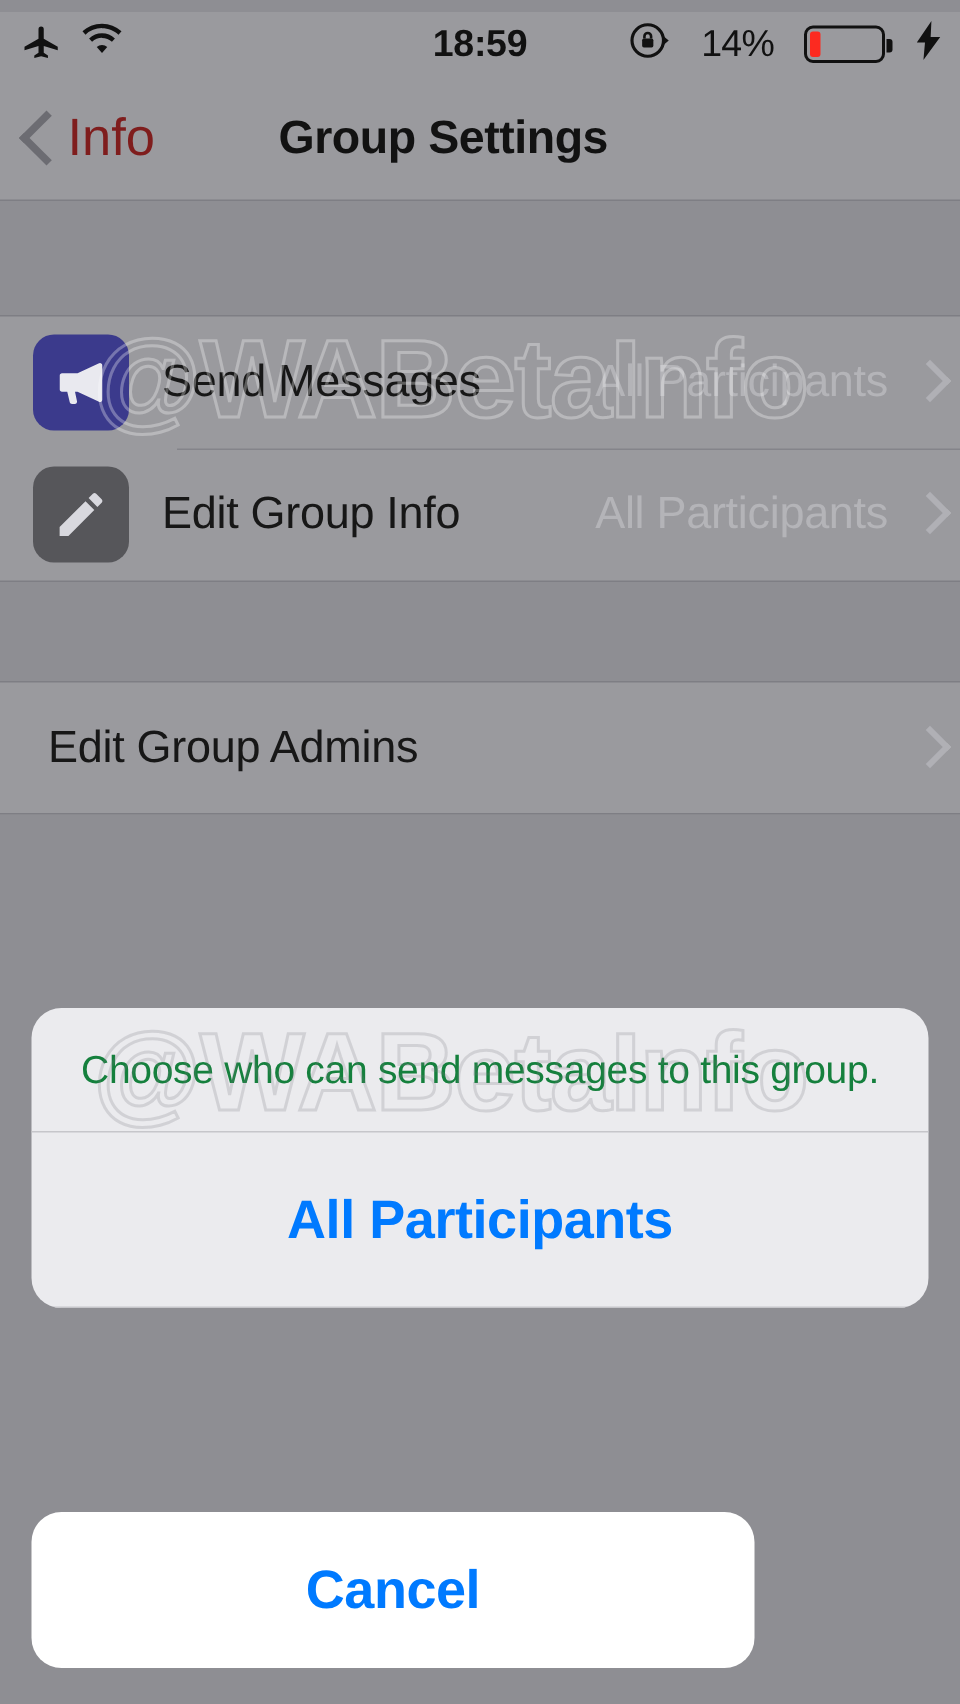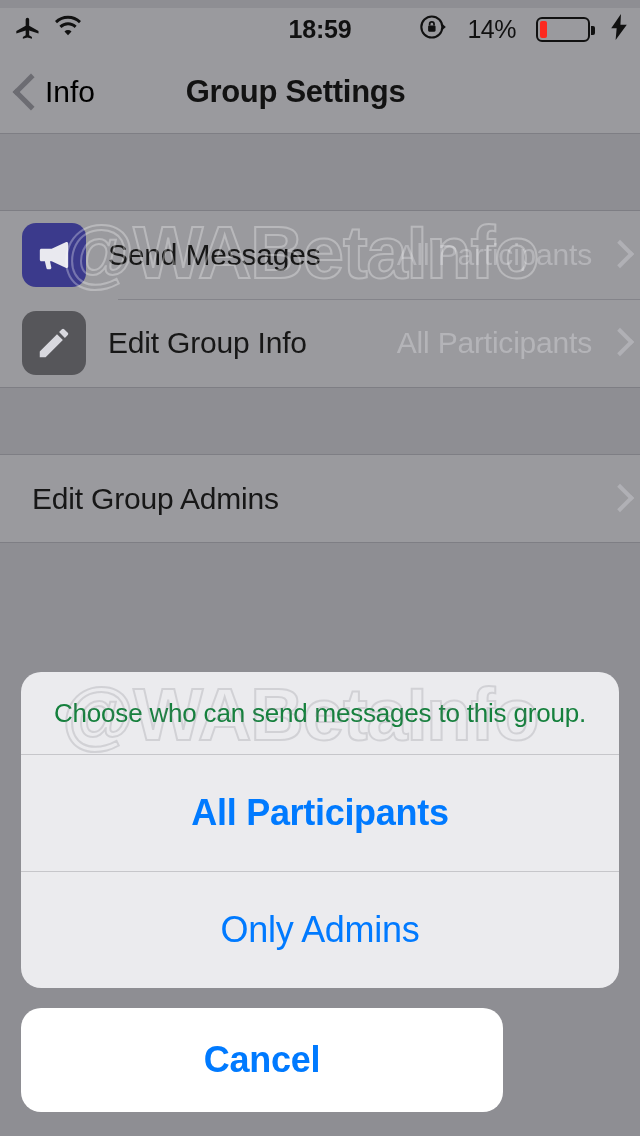--- a/index.html
+++ b/index.html
@@ -66,21 +66,21 @@
   }
   .chev-back{
     width:22px; height:38px; position:relative;
   }
   .chev-back:before{
     content:""; position:absolute; left:4px; top:6px;
     width:21px; height:21px;
     border-left:5px solid #6c6c72; border-bottom:5px solid #6c6c72;
     transform:rotate(45deg);
   }
-  #back-label{ font-size:30px; color:#000000; }
+  #back-label{ font-size:35px; color:#7f1d1d; }
   #nav-title{
     position:absolute; left:0; top:0; width:591px; height:84px;
     display:flex; align-items:center; justify-content:center;
     font-size:31px; font-weight:bold; color:#121212; letter-spacing:-0.3px;
   }
 
   
   .gap{ background:#8e8e93; }
   .section{
     background:#9a9a9e;
@@ -277,21 +277,20 @@
   </div>
 
   <div id="dim"></div>
 
   <div id="sheet">
     <div class="sheet-group">
       <div class="sheet-title">Choose who can send messages to this group.</div>
       <div class="sheet-sep"></div>
       <div class="sheet-btn bold">All Participants</div>
       <div class="sheet-sep"></div>
-      <div class="sheet-btn">Only Admins</div>
     </div>
   </div>
 
   <div id="cancel-card">
     <span id="cancel-label">Cancel</span>
   </div>
 
   <div class="wm" id="wm-bottom">@WABetaInfo</div>
 
 </div>

